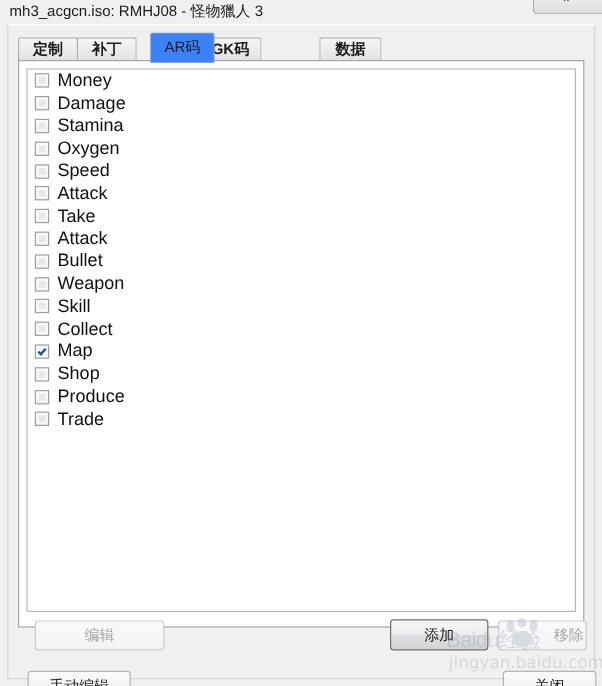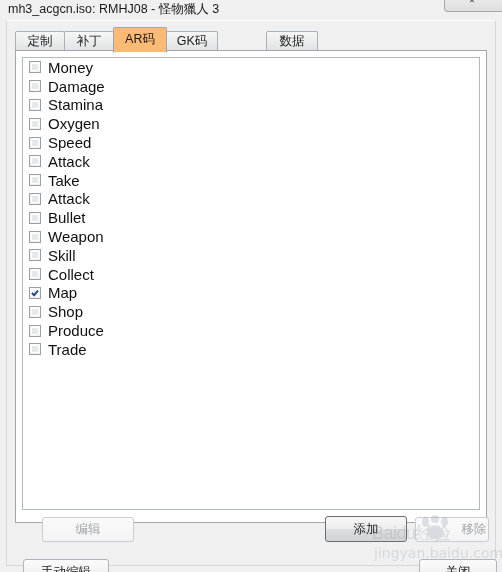--- a/index.html
+++ b/index.html
@@ -89,30 +89,32 @@
     border: 1px solid #a9b0b7;
     border-bottom: none;
     background: linear-gradient(to bottom, #f6f6f6 0%, #eceded 48%, #dfe1e3 100%);
     color: #1b1b1b;
     font-size: 12.5px;
     text-align: center;
     line-height: 19px;
     border-radius: 2px 2px 0 0;
     cursor: default;
     white-space: nowrap;
+    font-weight: bold;
   }
   .tab.active {
     top: 0px;
     height: 26px;
     line-height: 23px;
-    background: #fdba74;
+    background: #3b82f6;
     border: 1px solid #a0a6ad;
     border-bottom: 1px solid #ffffff;
     z-index: 5;
     font-weight: normal;
+    margin-left: 12px;
   }
 
   
   #tabpanel {
     position: absolute;
     left: 8px; top: 29px;
     width: 472px;
     height: 473px;
     background: #ffffff;
     border: 1px solid #a0a6ad;
@@ -197,21 +199,21 @@
   .btn.disabled {
     color: #a2a6aa;
     border-color: #c9cdd1;
     background: linear-gradient(to bottom,#fafafa 0%,#f4f4f4 100%);
   }
   .btn.default {
     border: 1px solid #6b6f73;
     background: linear-gradient(to bottom,#f7f7f7 0%,#ededed 48%,#dddedf 52%,#d3d4d6 100%);
   }
 
-  #btn-edit    { left: 35px;  top: 496px; width: 92px;  height: 25px; }
+  #btn-edit    { left: 22px;  top: 496px; width: 108px;  height: 25px; }
   #btn-add     { left: 318px; top: 495px; width: 82px;  height: 26px; }
   #btn-remove  { left: 408px; top: 496px; width: 74px;  height: 25px; padding-left: 44px; }
   #btn-manual  { left: 16px;  top: 538px; width: 86px;  height: 26px; }
   #btn-close   { left: 412px; top: 538px; width: 78px;  height: 26px; }
 
   
   #watermark {
     position: absolute;
     left: 372px; top: 513px;
     width: 128px; height: 48px;

